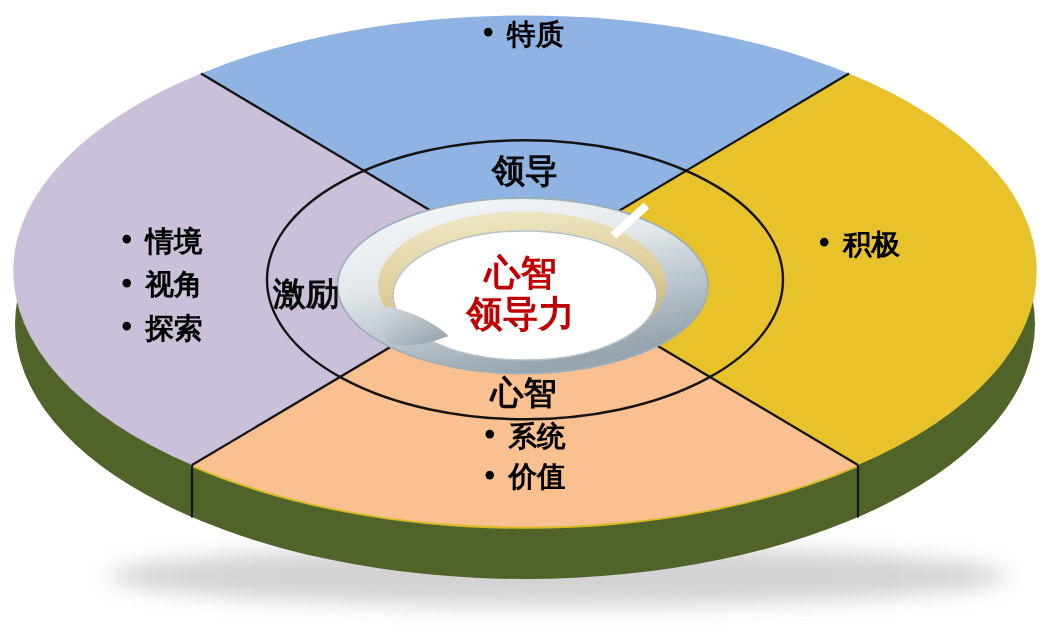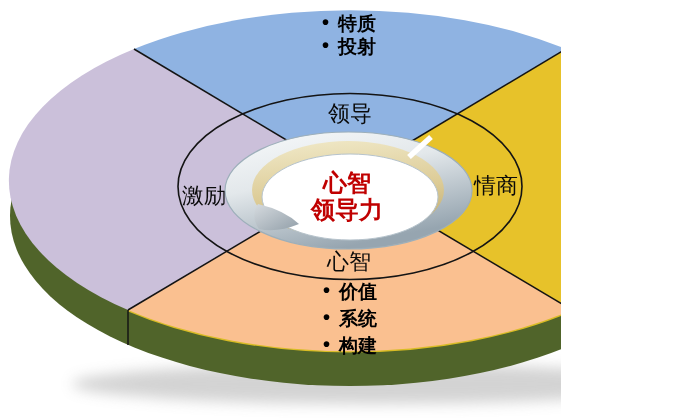--- a/index.html
+++ b/index.html
@@ -1,30 +1,30 @@
 <!DOCTYPE html>
 <html><head>
 <meta charset="utf-8">
 <style>
   html,body{margin:0;padding:0;background:#fff;}
   .stage{
-    position:relative;width:561px;height:419px;background:#ffffff;
+    position:relative;width:699px;height:419px;background:#ffffff;
     font-family:"Liberation Sans",sans-serif;overflow:hidden;
   }
   .stage svg{position:absolute;left:0;top:0;}
   .blist{position:absolute;font-weight:700;font-size:19px;color:#000;}
   .blist .row{white-space:nowrap;}
   .blist .b{display:inline-block;margin-right:9px;font-size:20px;transform:translateY(-1px);}
   .list-top{left:322px;top:12px;line-height:23px;}
   .list-left{left:81px;top:147px;line-height:28px;}
   .list-right{left:546px;top:149px;line-height:28px;}
   .list-bottom{left:323px;top:278px;line-height:26px;}
   .ring-label{
     position:absolute;transform:translate(-50%,-50%);
-    font-weight:400;font-size:22px;color:#0a0a0a;white-space:nowrap;
+    font-weight:700;font-size:22px;color:#0a0a0a;white-space:nowrap;
   }
   .rl-top{left:350px;top:114px;}
   .rl-left{left:204px;top:184px;margin-top:12px;}
   .rl-right{left:496px;top:186px;}
   .rl-bottom{left:349px;top:262px;}
   .center-title{
     position:absolute;left:347px;top:196px;transform:translate(-50%,-50%);
     text-align:center;font-weight:700;font-size:24px;line-height:27px;
     color:#C00000;white-space:nowrap;
   }
@@ -83,36 +83,39 @@
       <ellipse cx="348.5" cy="190.5" rx="123.5" ry="58.5" fill="url(#silverGrad)" stroke="#9DAFBA" stroke-width="1.2"></ellipse>
       <ellipse cx="348" cy="190" rx="96" ry="49" fill="url(#goldGrad)"></ellipse>
       <ellipse cx="350" cy="197" rx="88" ry="43" fill="#FFFFFF" stroke="#B6C3CC" stroke-width="1"></ellipse>
       <line x1="431" y1="137" x2="409" y2="157" stroke="#FFFFFF" stroke-width="5.5"></line>
       <path d="M 258 204 Q 284 210 299 224 Q 277 233 259 229 Q 250 216 258 204 Z" fill="url(#tipGrad)"></path>
     </g>
   </svg>
 
   <div class="blist list-top">
     <div class="row"><span class="b">•</span><span>特质</span></div>
-    <div class="row"><span class="b">•</span><span>投射</span></div>
   </div>
 
+  <div class="blist list-left">
+    <div class="row"><span class="b">•</span><span>情境</span></div>
+    <div class="row"><span class="b">•</span><span>视角</span></div>
+    <div class="row"><span class="b">•</span><span>探索</span></div>
+  </div>
 
   <div class="blist list-right">
+    <div class="row"><span class="b">•</span><span>积极</span></div>
   </div>
 
   <div class="blist list-bottom">
+    <div class="row"><span class="b">•</span><span>系统</span></div>
     <div class="row"><span class="b">•</span><span>价值</span></div>
-    <div class="row"><span class="b">•</span><span>系统</span></div>
-    <div class="row"><span class="b">•</span><span>构建</span></div>
   </div>
 
   <div class="ring-label rl-top">领导</div>
   <div class="ring-label rl-left">激励</div>
-  <div class="ring-label rl-right">情商</div>
   <div class="ring-label rl-bottom">心智</div>
 
   <div class="center-title">
     <div>心智</div>
     <div>领导力</div>
   </div>
 
 </div>
 
 </body></html>

